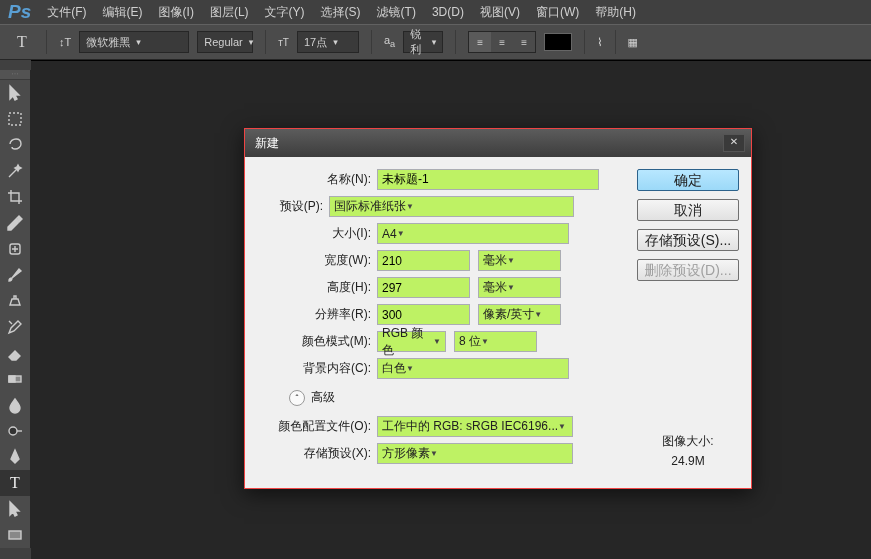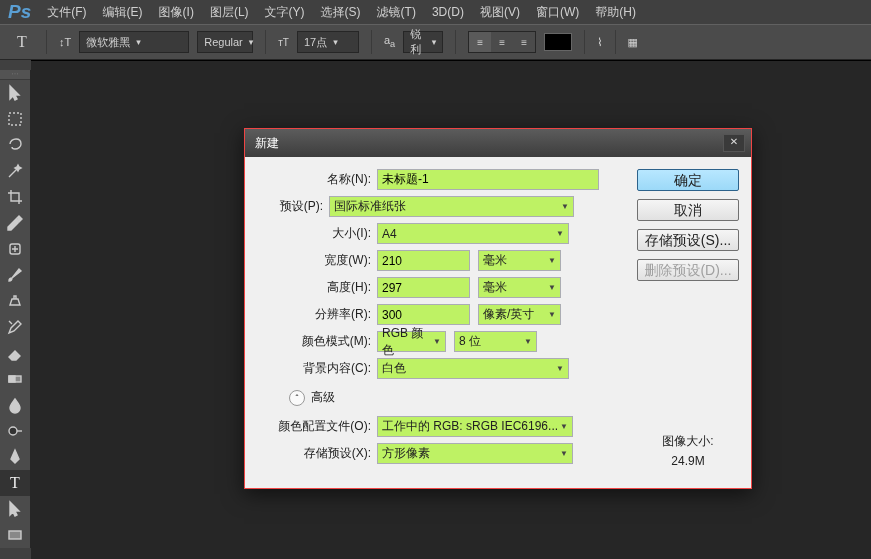--- a/index.html
+++ b/index.html
@@ -27,21 +27,21 @@
 .canvas-area { position: absolute; top: 60px; left: 31px; right: 0; bottom: 0; background: #262626; border-top: 1px solid #000; }
 
 .dialog { position: absolute; left: 244px; top: 128px; width: 508px; background: #f0f0f0; border: 1px solid #ef4444; box-shadow: 0 5px 20px rgba(0,0,0,.6); font-size: 12px; color: #222; }
 .dlg-title { height: 28px; background: linear-gradient(#5c5c5c, #3d3d3d); color: #fff; display: flex; align-items: center; justify-content: space-between; padding: 0 6px 0 10px; font-size: 12px; }
 .dlg-close { width: 22px; height: 18px; background: #3a3a3a; border: 1px solid #555; color: #ddd; text-align: center; line-height: 14px; font-size: 10px; }
 .dlg-body { display: flex; padding: 12px 12px 16px 8px; gap: 12px; }
 .dlg-form { flex: 1; }
 .row { display: flex; align-items: center; margin-bottom: 6px; }
 .row label { width: 124px; text-align: right; padding-right: 6px; font-size: 12px; }
 .txt-input, .sel-input { height: 21px; border: 1px solid #abadb3; background: #bef264; padding: 0 4px; font-size: 12px; }
-.sel-input { display: flex; align-items: center; justify-content: space-between; }
+.sel-input { display: flex; align-items: center; }
 .sel-input .arr { font-size: 8px; color: #444; }
 .w-name { width: 222px; }
 .w-preset { width: 245px; }
 .w-size { width: 192px; }
 .w-num { width: 93px; }
 .w-unit { width: 83px; margin-left: 8px; }
 .w-mode { width: 69px; }
 .w-bit { width: 83px; margin-left: 8px; }
 .w-bg { width: 192px; }
 .w-profile { width: 196px; }

